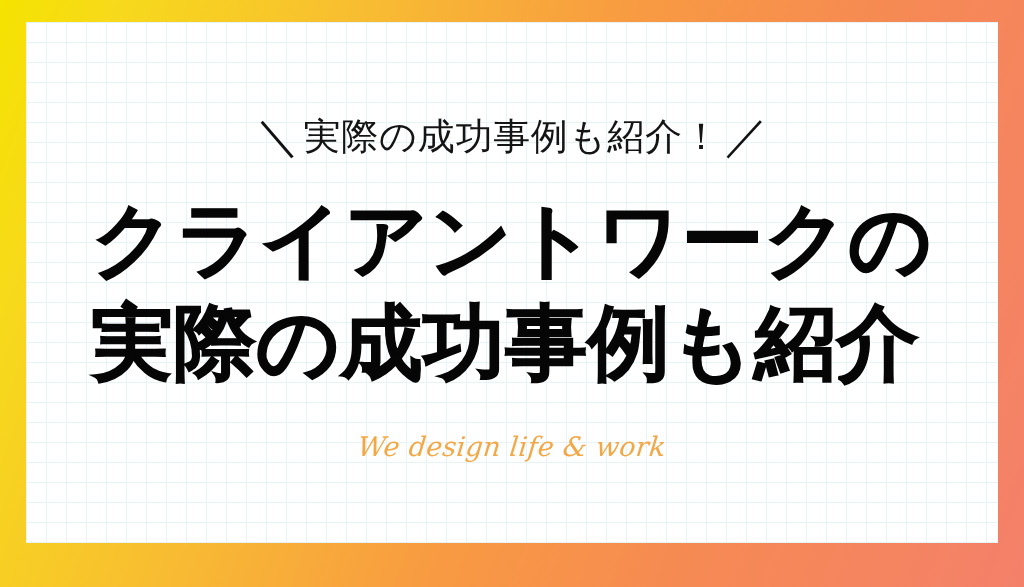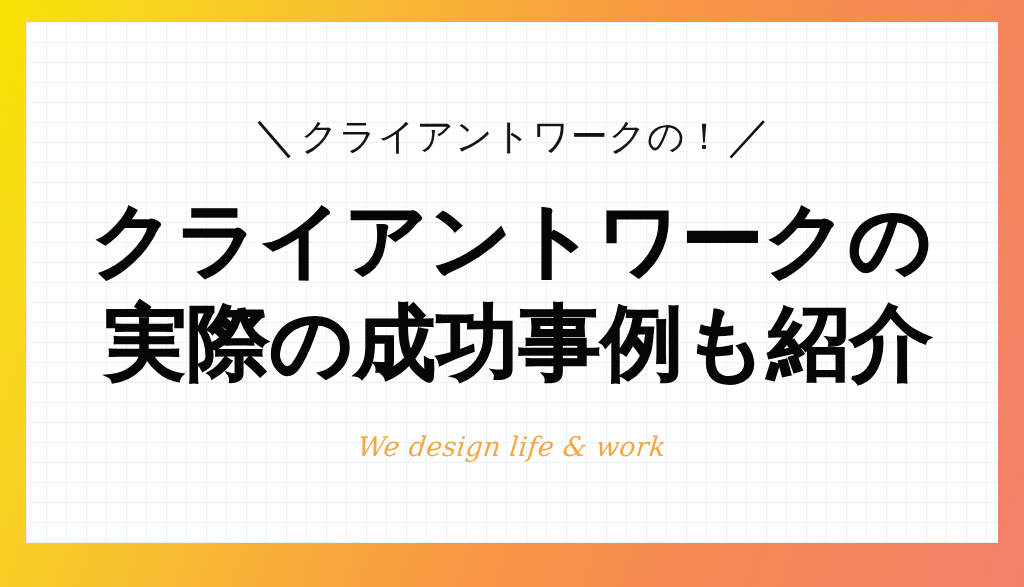--- a/index.html
+++ b/index.html
@@ -82,21 +82,21 @@
     font-size: 37px;
     line-height: 1;
     letter-spacing: 0.02em;
     color: #141414;
     font-weight: 400;
     font-family: "DejaVu Sans", "Liberation Sans", sans-serif;
   }
 
   #title-block {
     margin-top: 30px;
-    text-align: right;
+    text-align: left;
   }
 
   .title-line {
     font-size: 82px;
     line-height: 1.26;
     font-weight: 700;
     color: #060606;
     letter-spacing: 0.005em;
     white-space: nowrap;
     font-family: "DejaVu Sans", "Liberation Sans", sans-serif;
@@ -121,21 +121,21 @@
 <div id="banner">
 
   <div id="gradient-frame"></div>
 
   <div id="paper-panel">
 
     <div id="content">
 
       <div id="subtitle-row">
         <span class="slash left">＼</span>
-        <span id="subtitle-text">クライアントワークの！</span>
+        <span id="subtitle-text">実際の成功事例も紹介！</span>
         <span class="slash right">／</span>
       </div>
 
       <div id="title-block">
         <div class="title-line">クライアントワークの</div>
         <div class="title-line">実際の成功事例も紹介</div>
       </div>
 
       <div id="tagline">We design life &amp; work</div>
 

